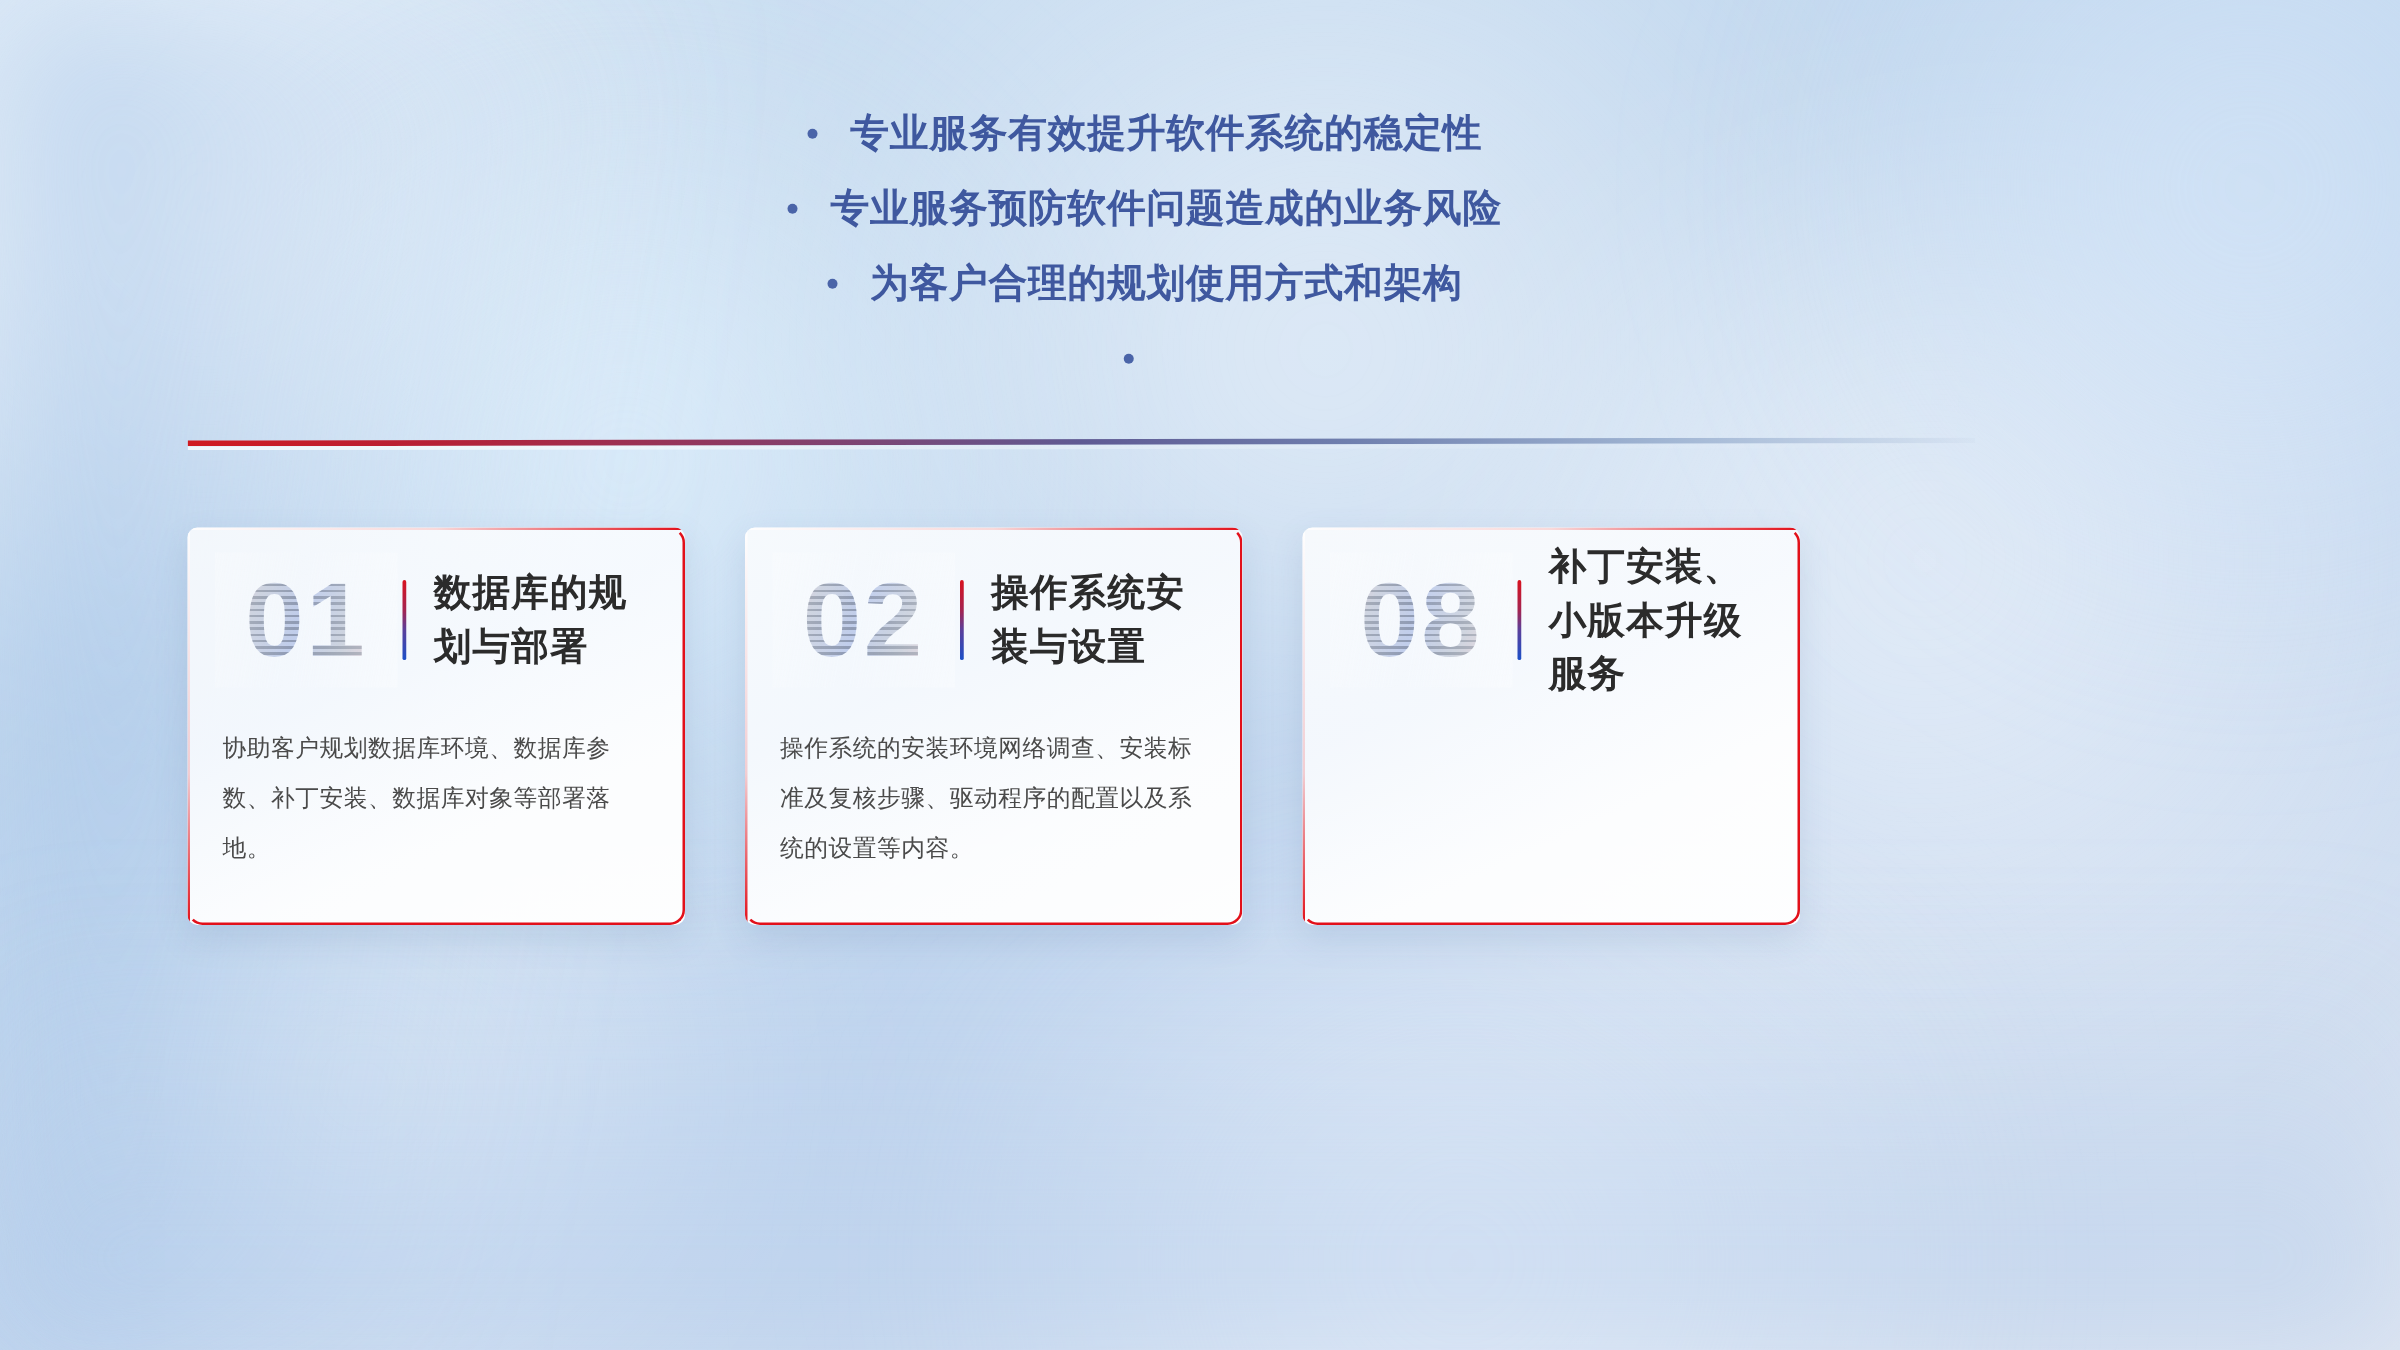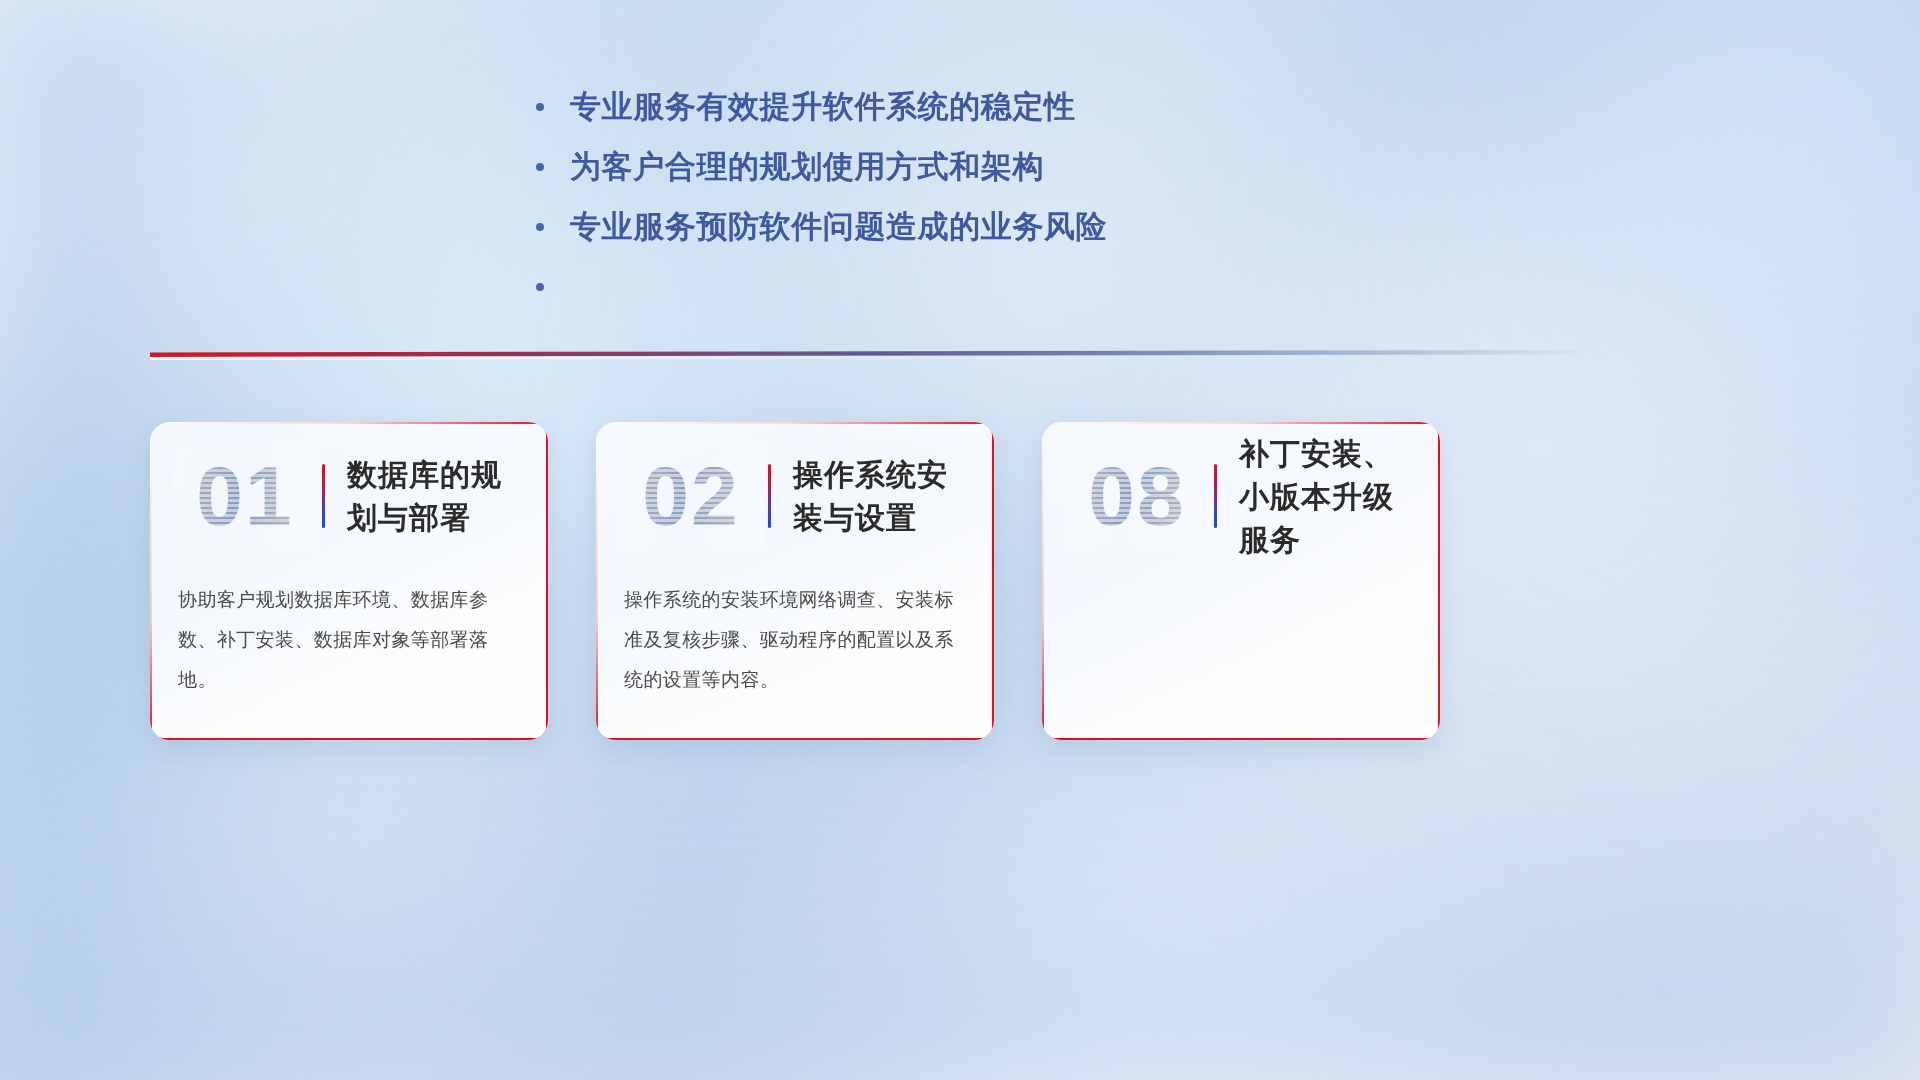--- a/index.html
+++ b/index.html
@@ -32,21 +32,21 @@
     background:radial-gradient(circle at 50% 50%,rgba(247,250,255,.62),rgba(247,250,255,0) 72%);}
   .bloom-g{left:1420px;top:-200px;width:760px;height:700px;
     background:radial-gradient(circle at 50% 50%,rgba(216,232,250,.75),rgba(216,232,250,0) 70%);}
   .tint-l{position:absolute;left:0;top:0;width:520px;height:1080px;
     background:linear-gradient(100deg,rgba(150,186,228,.55),rgba(150,186,228,0) 78%);filter:blur(60px);}
   .tint-b{position:absolute;left:0;bottom:0;width:1920px;height:340px;
     background:linear-gradient(0deg,rgba(176,202,234,.50),rgba(176,202,234,0));filter:blur(50px);}
 
   
   #bullets{position:absolute;left:536px;top:88px;width:760px;}
-  .bullet{display:flex;align-items:flex-start;margin-bottom:22px;}
+  .bullet{display:flex;align-items:flex-start;margin-bottom:22px;justify-content:center;}
   .bullet:last-child{margin-bottom:0;}
   .bullet .dot{
     width:8px;height:8px;border-radius:50%;background:#4a64a8;
     margin:15px 26px 0 0;flex:0 0 auto;
   }
   .bullet .txt{
     font-size:31px;line-height:38px;color:#3f589f;font-weight:600;
     letter-spacing:.6px;
   }
 
@@ -59,21 +59,21 @@
   }
   #divider .gloss{
     position:absolute;left:0;top:5px;width:100%;height:5px;
     background:linear-gradient(90deg,rgba(255,255,255,.75),rgba(255,255,255,.12) 70%,rgba(255,255,255,0));
     clip-path:polygon(0 40%,100% 0,100% 70%,0 100%);
   }
 
   
   #cards{position:absolute;left:150px;top:422px;width:1430px;height:320px;display:flex;gap:48px;}
   .card{
-    position:relative;width:398px;height:318px;border-radius:20px;
+    position:relative;width:398px;height:318px;border-radius:8px;
     background:linear-gradient(158deg,rgba(255,255,255,.80) 0%,rgba(250,252,255,.88) 38%,rgba(255,255,255,.94) 70%,rgba(255,255,255,.97) 100%);
     box-shadow:0 10px 26px rgba(92,122,166,.16);
     overflow:hidden;
   }
   .card .edge{
     position:absolute;inset:0;border-radius:12px;pointer-events:none;
     border:2px solid transparent;
     border-right-color:#e2101a;border-bottom-color:#e2101a;
   }
   .card .edge-top{
@@ -133,25 +133,25 @@
   <div class="tint-b"></div>
 </div>
 
 <div id="bullets">
   <div class="bullet">
     <span class="dot"></span>
     <span class="txt">专业服务有效提升软件系统的稳定性</span>
   </div>
   <div class="bullet">
     <span class="dot"></span>
-    <span class="txt">为客户合理的规划使用方式和架构</span>
+    <span class="txt">专业服务预防软件问题造成的业务风险</span>
   </div>
   <div class="bullet">
     <span class="dot"></span>
-    <span class="txt">专业服务预防软件问题造成的业务风险</span>
+    <span class="txt">为客户合理的规划使用方式和架构</span>
   </div>
   <div class="bullet">
     <span class="dot"></span>
   </div>
 </div>
 
 <div id="divider">
   <div class="bar"></div>
   <div class="gloss"></div>
 </div>

